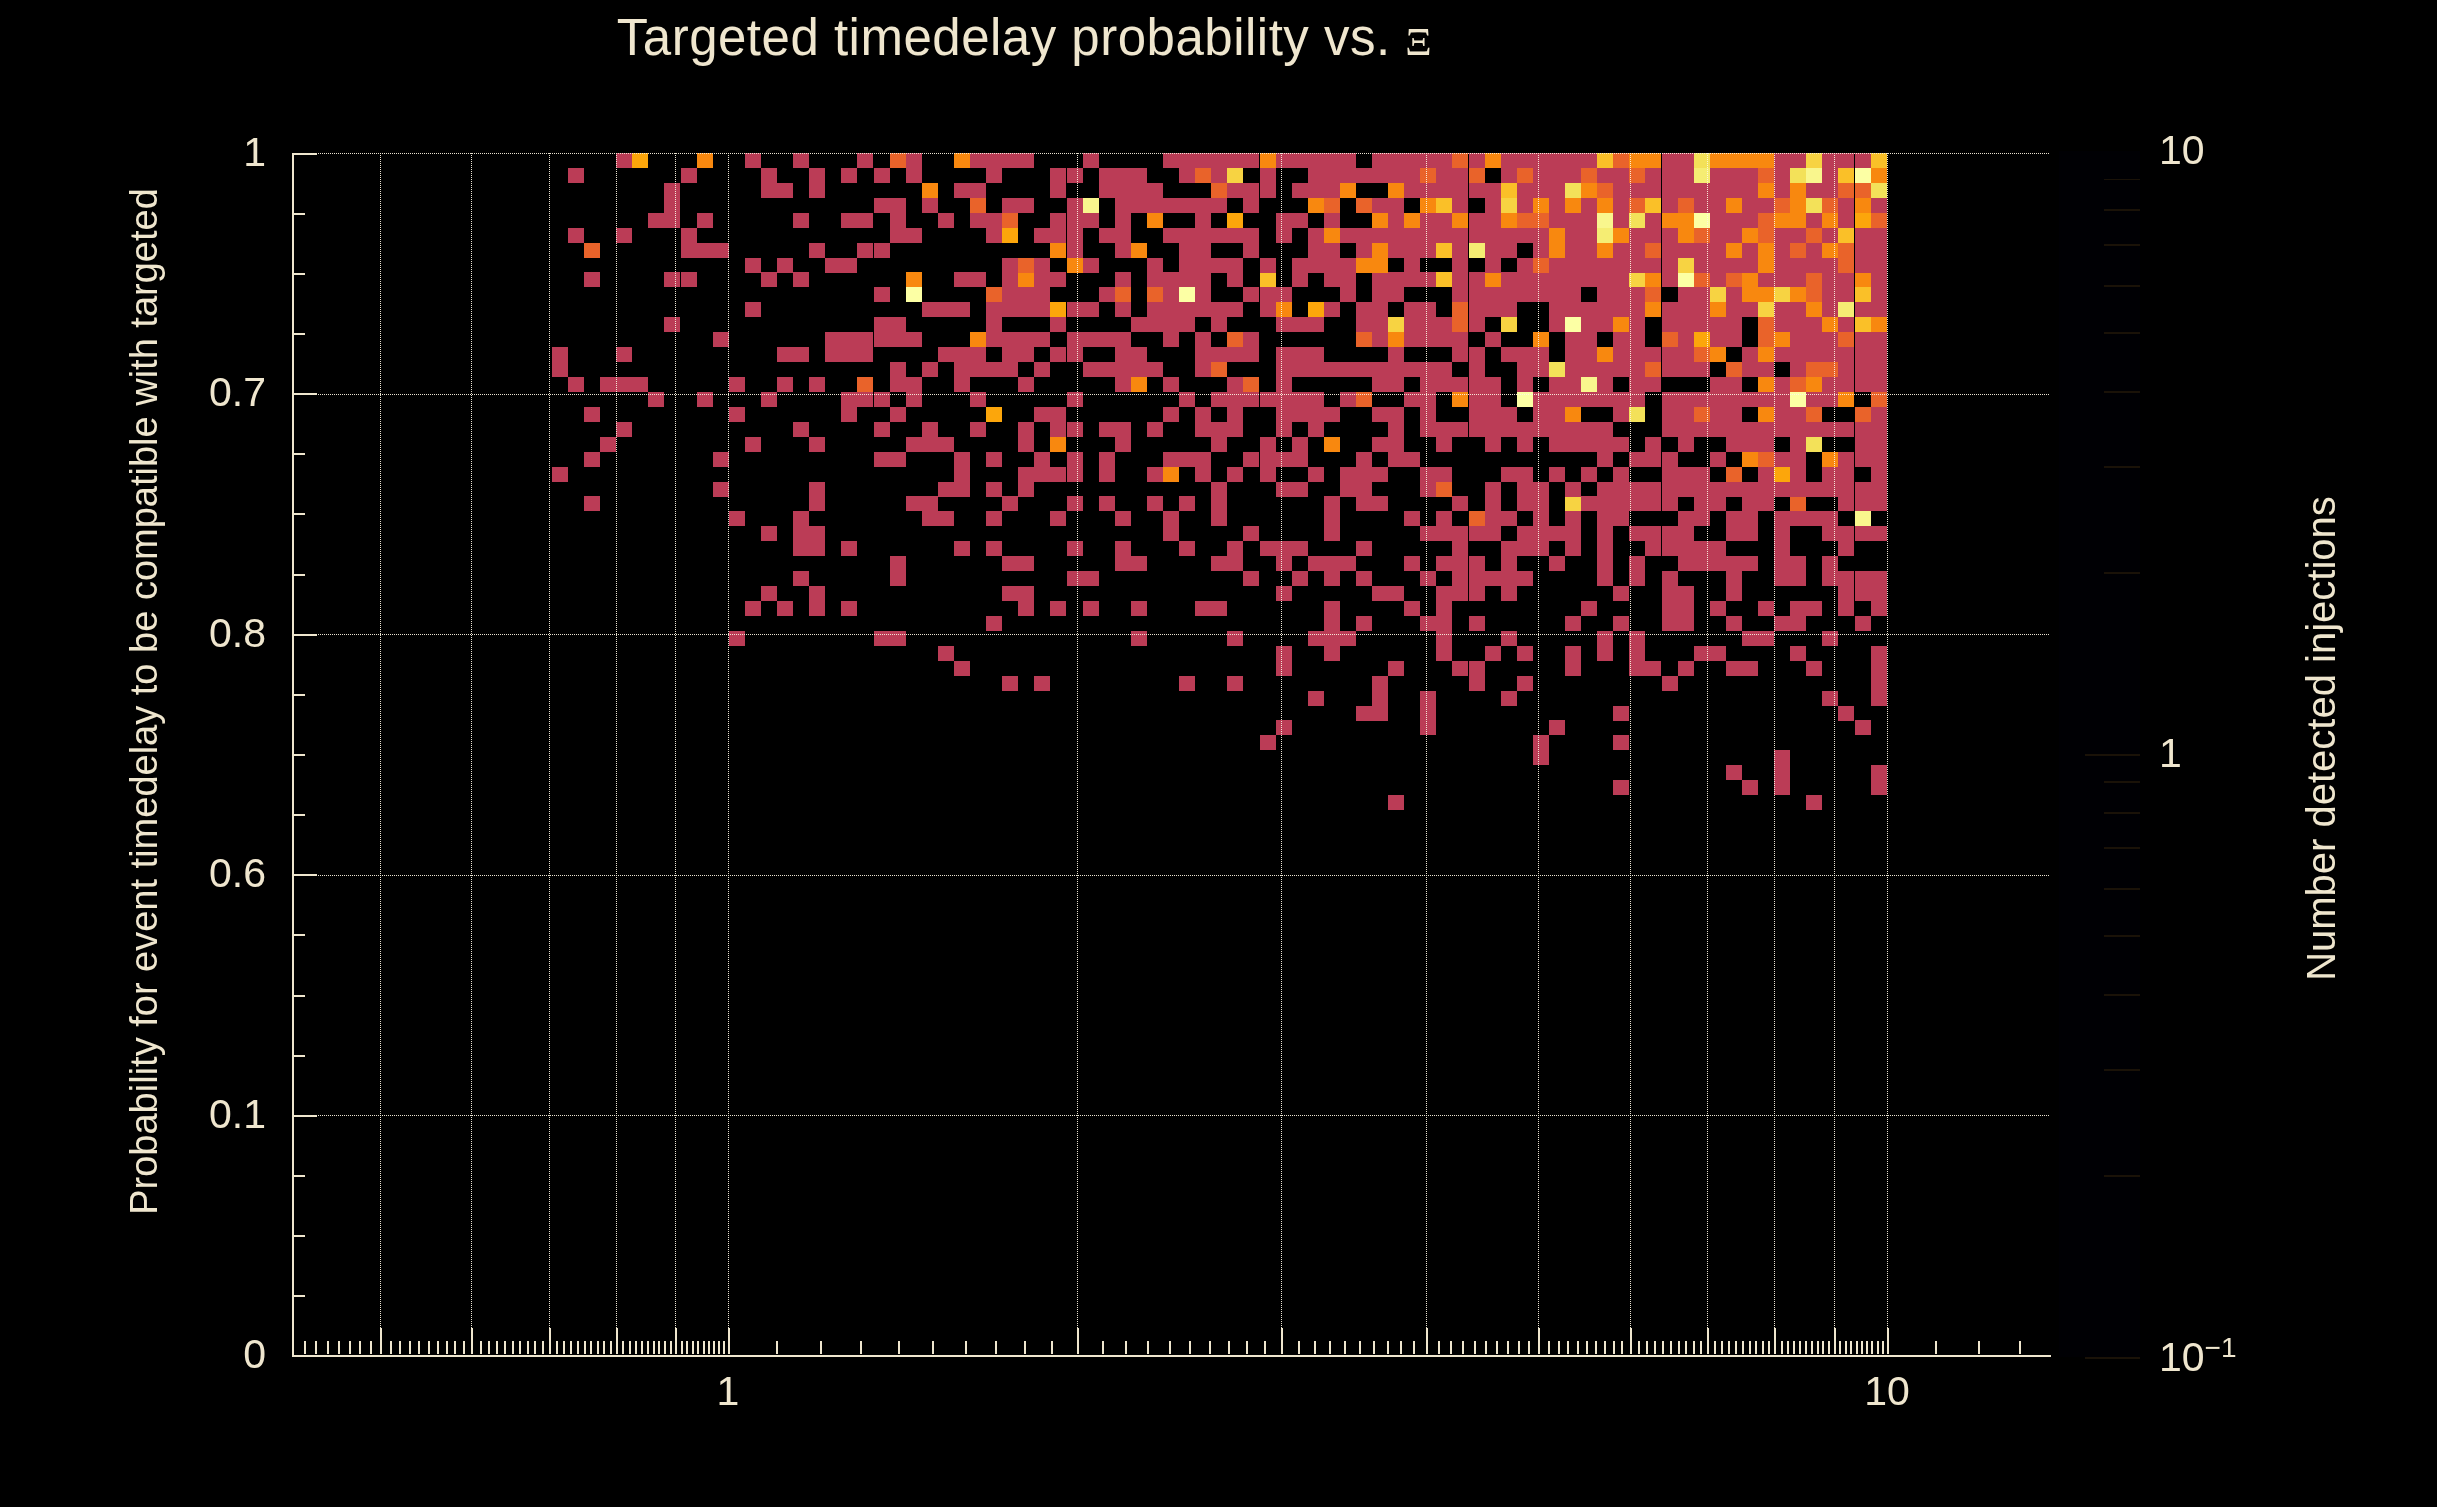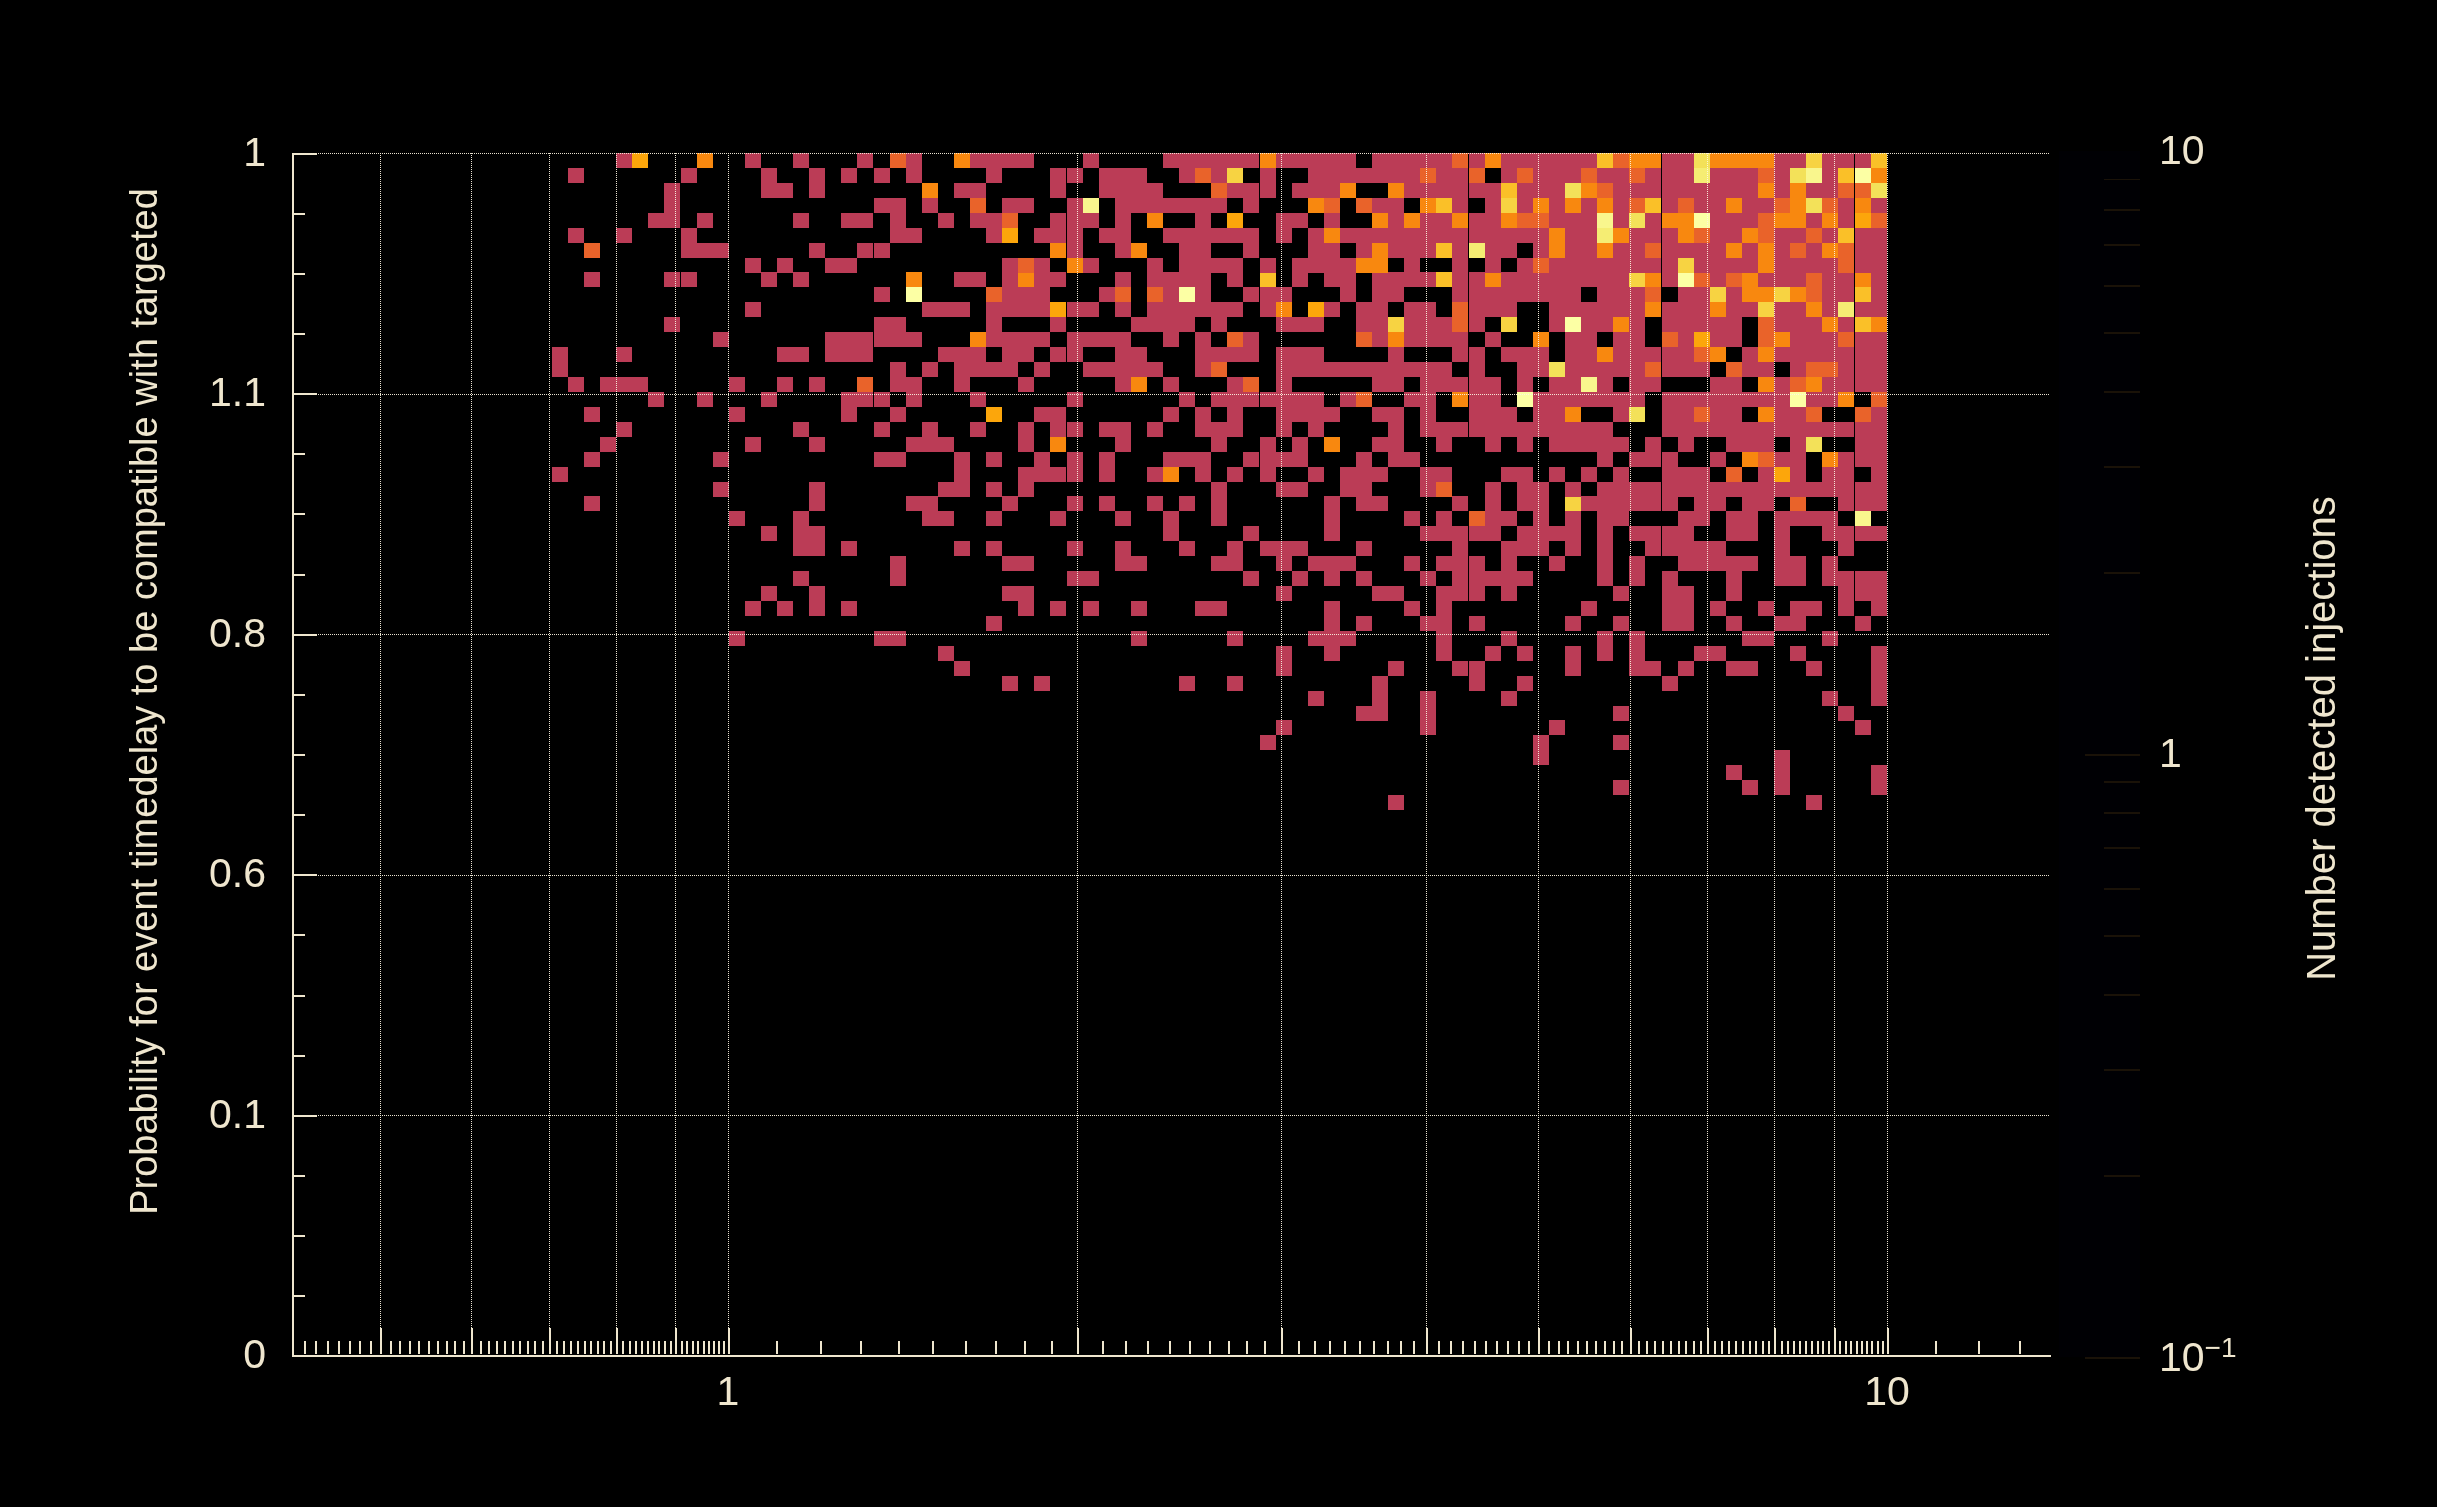--- a/index.html
+++ b/index.html
@@ -65,20 +65,21 @@
     position:absolute;left:1973px;top:716px;width:697px;
     transform:rotate(-90deg);transform-origin:50% 50%;
     font-size:40px;color:#efe6ce;text-align:center;white-space:nowrap;
   }
 </style>
 </head>
 <body>
 
 <div id="root">
 
+  <div id="title"><span>Targeted timedelay probability vs. </span><span class="xi">Ξ</span></div>
 
   <div id="plot">
     <div id="cells">
         <div class="cell" style="left: 260px; top: 314px; width: 16px; height: 15px; background: rgb(187, 60, 86);"></div>
         <div class="cell" style="left: 260px; top: 209px; width: 16px; height: 15px; background: rgb(187, 60, 86);"></div>
         <div class="cell" style="left: 260px; top: 194px; width: 16px; height: 15px; background: rgb(187, 60, 86);"></div>
         <div class="cell" style="left: 276px; top: 224px; width: 16px; height: 15px; background: rgb(187, 60, 86);"></div>
         <div class="cell" style="left: 276px; top: 75px; width: 16px; height: 15px; background: rgb(187, 60, 86);"></div>
         <div class="cell" style="left: 276px; top: 15px; width: 16px; height: 15px; background: rgb(187, 60, 86);"></div>
         <div class="cell" style="left: 292px; top: 343px; width: 16px; height: 15px; background: rgb(187, 60, 86);"></div>
@@ -1622,21 +1623,21 @@
       <div class="tk tk-x-min" style="left: 1882px;"></div>
       <div class="tk tk-x-min" style="left: 1935px;"></div>
       <div class="tk tk-x-min" style="left: 1978px;"></div>
       <div class="tk tk-x-min" style="left: 2019px;"></div>
     </div>
   <div id="ylabels">
       <div class="lbl-y" style="top: 1355px;">0</div>
       <div class="lbl-y" style="top: 1115px;">0.1</div>
       <div class="lbl-y" style="top: 874px;">0.6</div>
       <div class="lbl-y" style="top: 634px;">0.8</div>
-      <div class="lbl-y" style="top: 393px;">1.1</div>
+      <div class="lbl-y" style="top: 393px;">0.7</div>
       <div class="lbl-y" style="top: 153px;">1</div>
     </div>
   <div id="xlabels">
       <div class="lbl-x" style="left: 728px;">1</div>
       <div class="lbl-x" style="left: 1887px;">10</div>
     </div>
 
   <div id="ytitle">Probability for event timedelay to be compatible with targeted</div>
 
   <div id="cbar">

